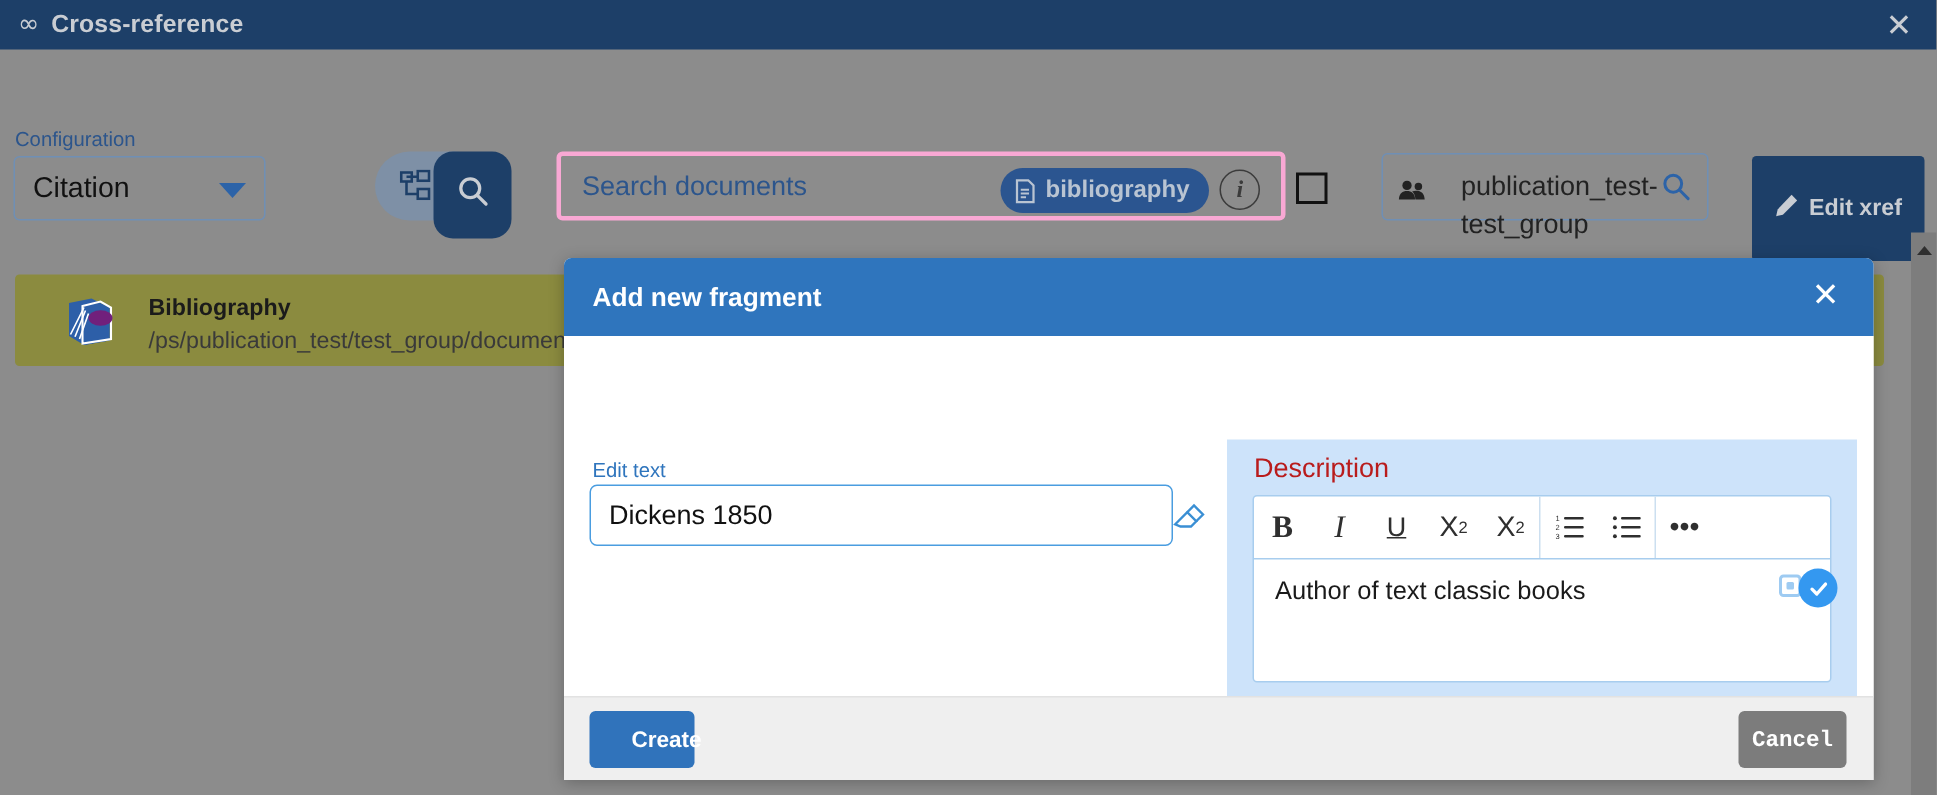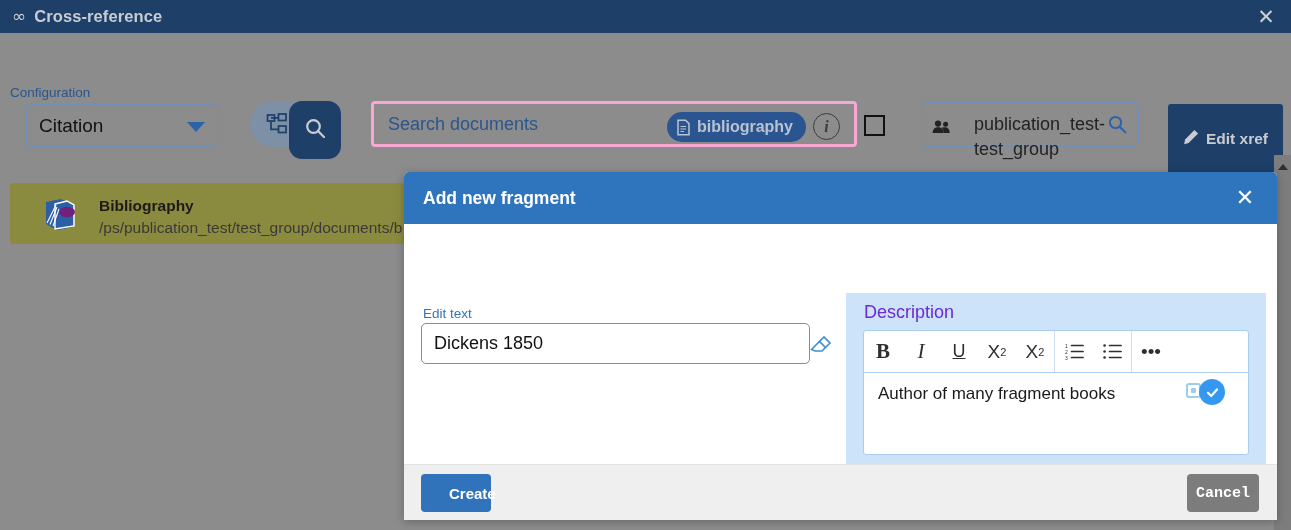--- a/index.html
+++ b/index.html
@@ -31,21 +31,21 @@
   }
 
   
   .toolbar { position: absolute; left: 0; top: 33px; width: 1291px; height: 115px; }
 
   .cfg-label {
     position: absolute; left: 10px; top: 52px;
     font-size: 13.5px; color: #2c558c;
   }
   .cfg-select {
-    position: absolute; left: 26px; top: 71px; width: 192px; height: 43px;
+    position: absolute; left: 9px; top: 71px; width: 168px; height: 43px;
     border: 1px solid #6f8fb5; border-radius: 4px; background: transparent;
     display: flex; align-items: center; padding: 0 12px; cursor: pointer;
   }
   .cfg-select .cfg-value { font-size: 19px; color: #111; }
   .cfg-select .caret {
     position: absolute; right: 12px; top: 17px;
     width: 0; height: 0; border-left: 9px solid transparent;
     border-right: 9px solid transparent; border-top: 10px solid #2c63a8;
   }
 
@@ -140,21 +140,20 @@
     position: absolute; left: 4px; top: 9px;
     width: 0; height: 0; border-left: 5px solid transparent;
     border-right: 5px solid transparent; border-bottom: 6px solid #2f2f2f;
   }
 
   
   .modal {
     position: absolute; left: 376px; top: 172px; width: 873px; height: 348px;
     background: #fff; border-radius: 5px 5px 0 0;
     box-shadow: 0 2px 10px rgba(0,0,0,.25);
-    margin-left: 28px;
   }
   .modal-head {
     height: 52px; background: #2f75bd; border-radius: 5px 5px 0 0;
     display: flex; align-items: center; position: relative;
   }
   .modal-head .mh-title {
     margin-left: 19px; color: #fff; font-size: 17.5px; font-weight: bold;
   }
   .modal-head .mh-close {
     position: absolute; right: 18px; top: 12px; width: 28px; height: 28px;
@@ -180,21 +179,21 @@
   }
   .eraser-ico { position: absolute; left: 404px; top: 108px; cursor: pointer; }
 
   
   .desc-panel {
     position: absolute; left: 442px; top: 69px; width: 420px; height: 175px;
     background: #cde3fa;
   }
   .desc-label {
     position: absolute; left: 18px; top: 9px;
-    font-size: 18px; color: #6d28d9;
+    font-size: 18px; color: #b91c1c;
   }
   .rte {
     position: absolute; left: 17px; top: 37px; width: 386px; height: 125px;
     background: #fff; border: 1px solid #a8cdee; border-radius: 3px;
   }
   .rte-toolbar {
     height: 42px; border-bottom: 1px solid #a8cdee;
     display: flex; align-items: center;
   }
   .rte-grp { display: flex; align-items: center; height: 100%; }
@@ -386,21 +385,21 @@
                   <circle cx="1.6" cy="2.5" r="1.3" fill="#2f2f2f" stroke="none"></circle>
                   <circle cx="1.6" cy="8.5" r="1.3" fill="#2f2f2f" stroke="none"></circle>
                   <circle cx="1.6" cy="14.5" r="1.3" fill="#2f2f2f" stroke="none"></circle>
                 </svg>
               </span>
             </div>
             <div class="rte-grp">
               <span class="rte-btn">•••</span>
             </div>
           </div>
-          <div class="rte-content">Author of many fragment books</div>
+          <div class="rte-content">Author of text classic books</div>
         </div>
       </div>
     </div>
 
     <div class="modal-footer">
       <button class="btn-create">Create</button>
       <button class="btn-cancel">Cancel</button>
     </div>
   </div>
 

